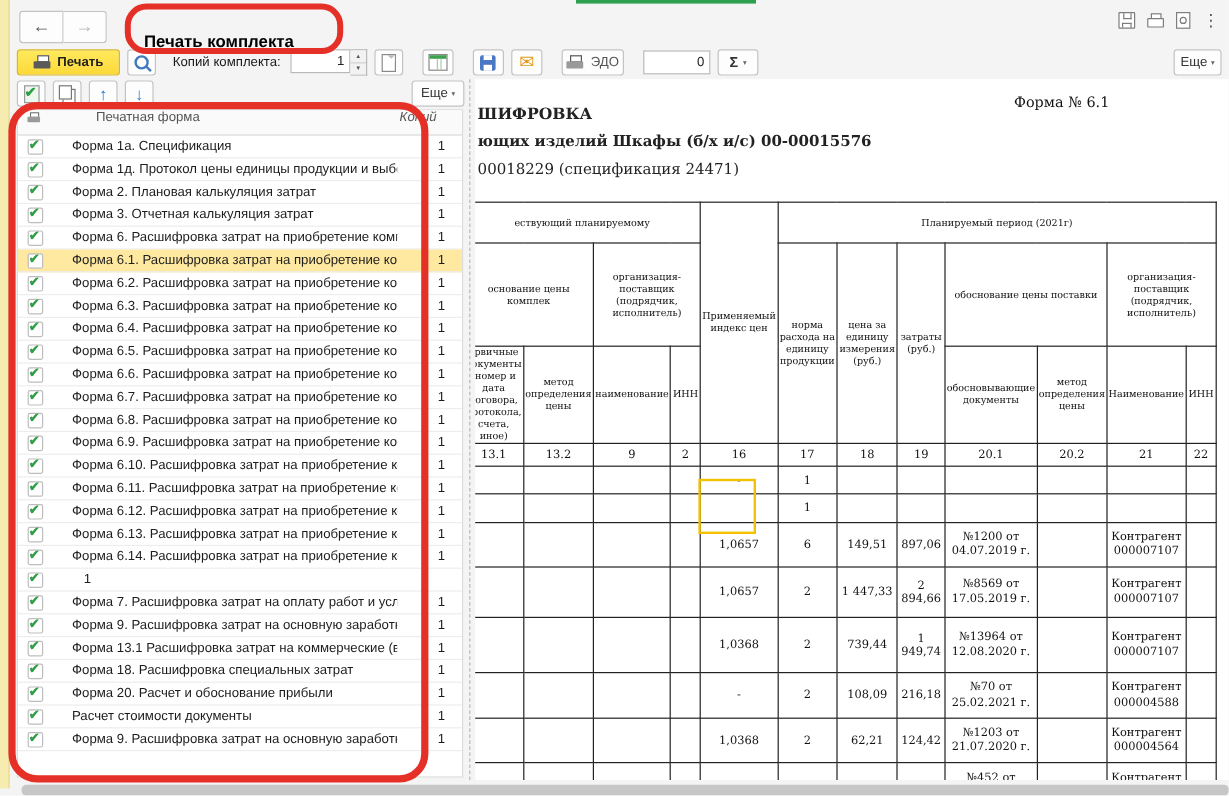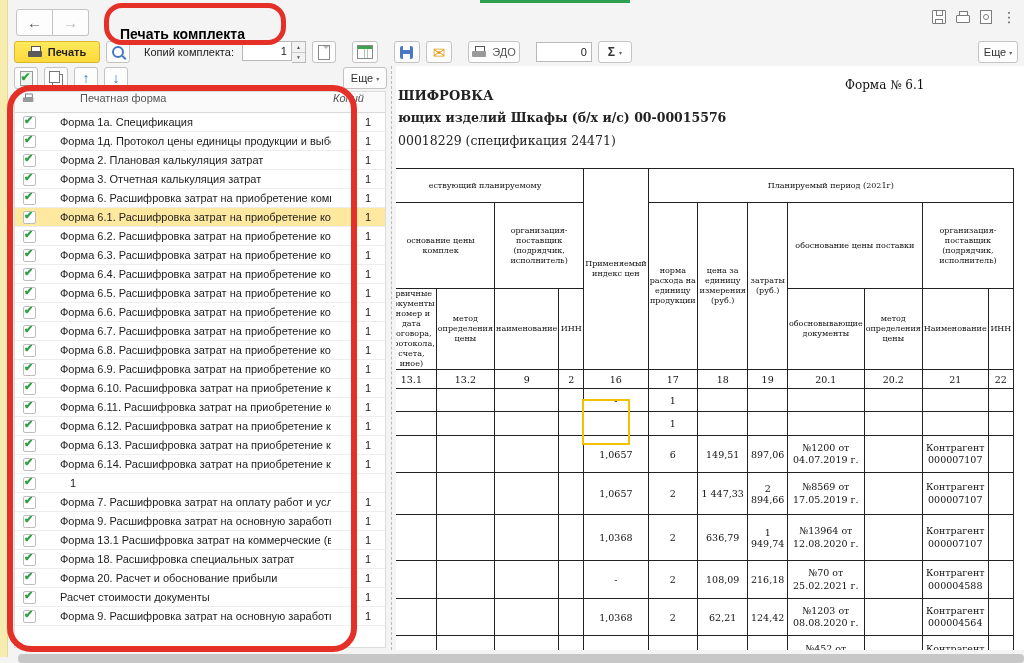--- a/index.html
+++ b/index.html
@@ -448,21 +448,21 @@
           <td class="wrapall">Контрагент000007107</td>
           <td></td>
         </tr>
         <tr style="height: 46px;">
           <td></td>
           <td></td>
           <td></td>
           <td></td>
           <td>1,0368</td>
           <td>2</td>
-          <td>636,79</td>
+          <td>739,44</td>
           <td>1 949,74</td>
           <td class="datec">№13964 от 12.08.2020 г.</td>
           <td></td>
           <td class="wrapall">Контрагент000007107</td>
           <td></td>
         </tr>
         <tr style="height: 38px;">
           <td></td>
           <td></td>
           <td></td>
@@ -478,21 +478,21 @@
         </tr>
         <tr style="height: 37px;">
           <td></td>
           <td></td>
           <td></td>
           <td></td>
           <td>1,0368</td>
           <td>2</td>
           <td>62,21</td>
           <td>124,42</td>
-          <td class="datec">№1203 от 08.08.2020 г.</td>
+          <td class="datec">№1203 от 21.07.2020 г.</td>
           <td></td>
           <td class="wrapall">Контрагент000004564</td>
           <td></td>
         </tr>
         <tr style="height: 40px;">
           <td></td>
           <td></td>
           <td></td>
           <td></td>
           <td>1,041</td>

